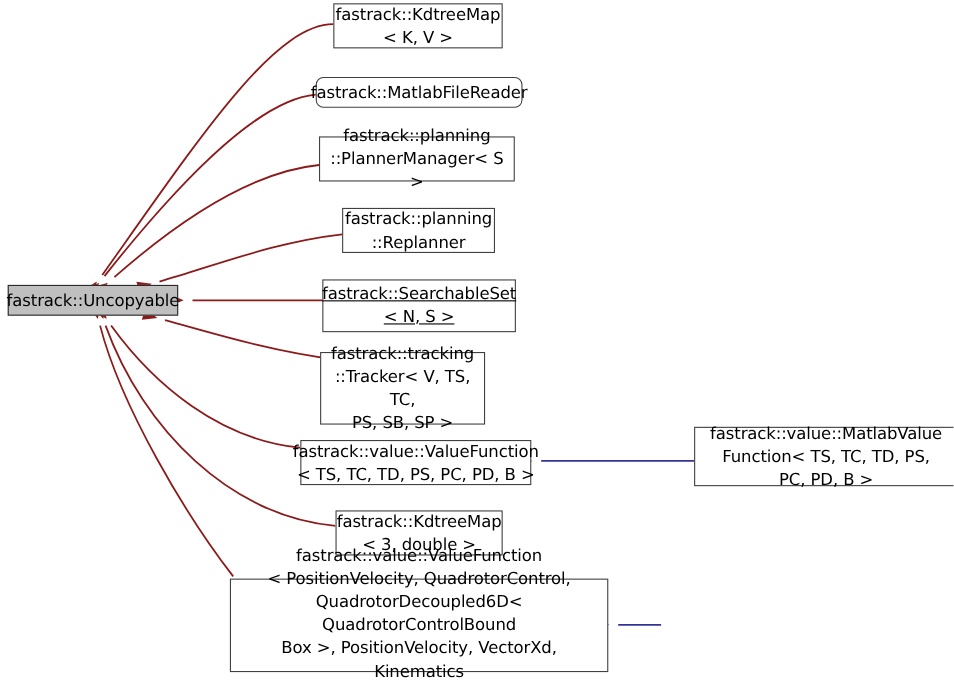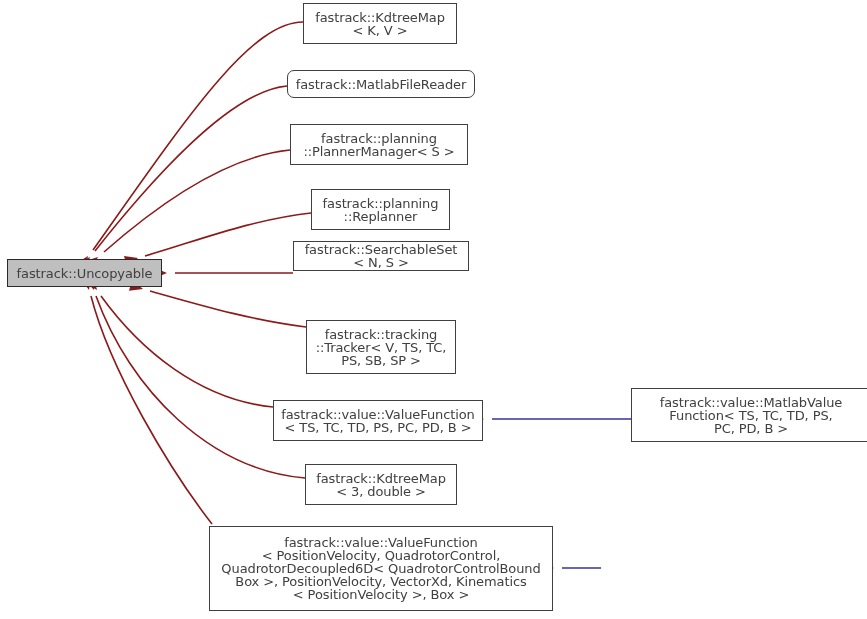--- a/index.html
+++ b/index.html
@@ -21,27 +21,27 @@
     top: 0;
     width: 867px;
     height: 619px;
     pointer-events: none;
   }
   .node {
     position: absolute;
     box-sizing: border-box;
     border: 1px solid #404040;
     background: #ffffff;
-    color: #404040;
+    color: #000000;
     display: flex;
     align-items: center;
     justify-content: center;
     text-align: center;
-    font-size: 13px;
-    line-height: 13px;
+    font-size: 15px;
+    line-height: 21px;
     letter-spacing: -0.1px;
     white-space: pre-line;
     z-index: 2;
   }
   .node.root {
     background: #bfbfbf;
     border: 1px solid #2a2a2a;
   }
   .node-label {
     display: block;
@@ -100,23 +100,23 @@
       </g>
     </svg>
 <div class="node root" style="left: 7px; top: 259px; width: 155px; height: 28px;"><span class="node-label">fastrack::Uncopyable</span></div>
     <div class="node" style="left: 303px; top: 3px; width: 154px; height: 41px;"><span class="node-label">fastrack::KdtreeMap
 &lt; K, V &gt;</span></div>
     <div class="node" style="left: 287px; top: 70px; width: 188px; height: 28px; border-radius: 7px;"><span class="node-label">fastrack::MatlabFileReader</span></div>
     <div class="node" style="left: 290px; top: 124px; width: 178px; height: 41px;"><span class="node-label">fastrack::planning
 ::PlannerManager&lt; S &gt;</span></div>
     <div class="node" style="left: 311px; top: 189px; width: 139px; height: 41px;"><span class="node-label">fastrack::planning
 ::Replanner</span></div>
-    <div class="node" style="left: 293px; top: 241px; width: 176px; height: 30px;"><span class="node-label">fastrack::SearchableSet
+    <div class="node" style="left: 293px; top: 254px; width: 176px; height: 48px; text-decoration: underline;"><span class="node-label">fastrack::SearchableSet
 &lt; N, S &gt;</span></div>
-    <div class="node" style="left: 306px; top: 320px; width: 150px; height: 54px;"><span class="node-label">fastrack::tracking
+    <div class="node" style="left: 291px; top: 320px; width: 150px; height: 66px;"><span class="node-label">fastrack::tracking
 ::Tracker&lt; V, TS, TC,
 PS, SB, SP &gt;</span></div>
     <div class="node" style="left: 273px; top: 400px; width: 210px; height: 41px;"><span class="node-label">fastrack::value::ValueFunction
 &lt; TS, TC, TD, PS, PC, PD, B &gt;</span></div>
     <div class="node" style="left: 631px; top: 388px; width: 240px; height: 54px;"><span class="node-label">fastrack::value::MatlabValue
 Function&lt; TS, TC, TD, PS,
 PC, PD, B &gt;</span></div>
     <div class="node" style="left: 305px; top: 464px; width: 152px; height: 41px;"><span class="node-label">fastrack::KdtreeMap
 &lt; 3, double &gt;</span></div>
     <div class="node" style="left: 209px; top: 526px; width: 344px; height: 85px;"><span class="node-label">fastrack::value::ValueFunction

